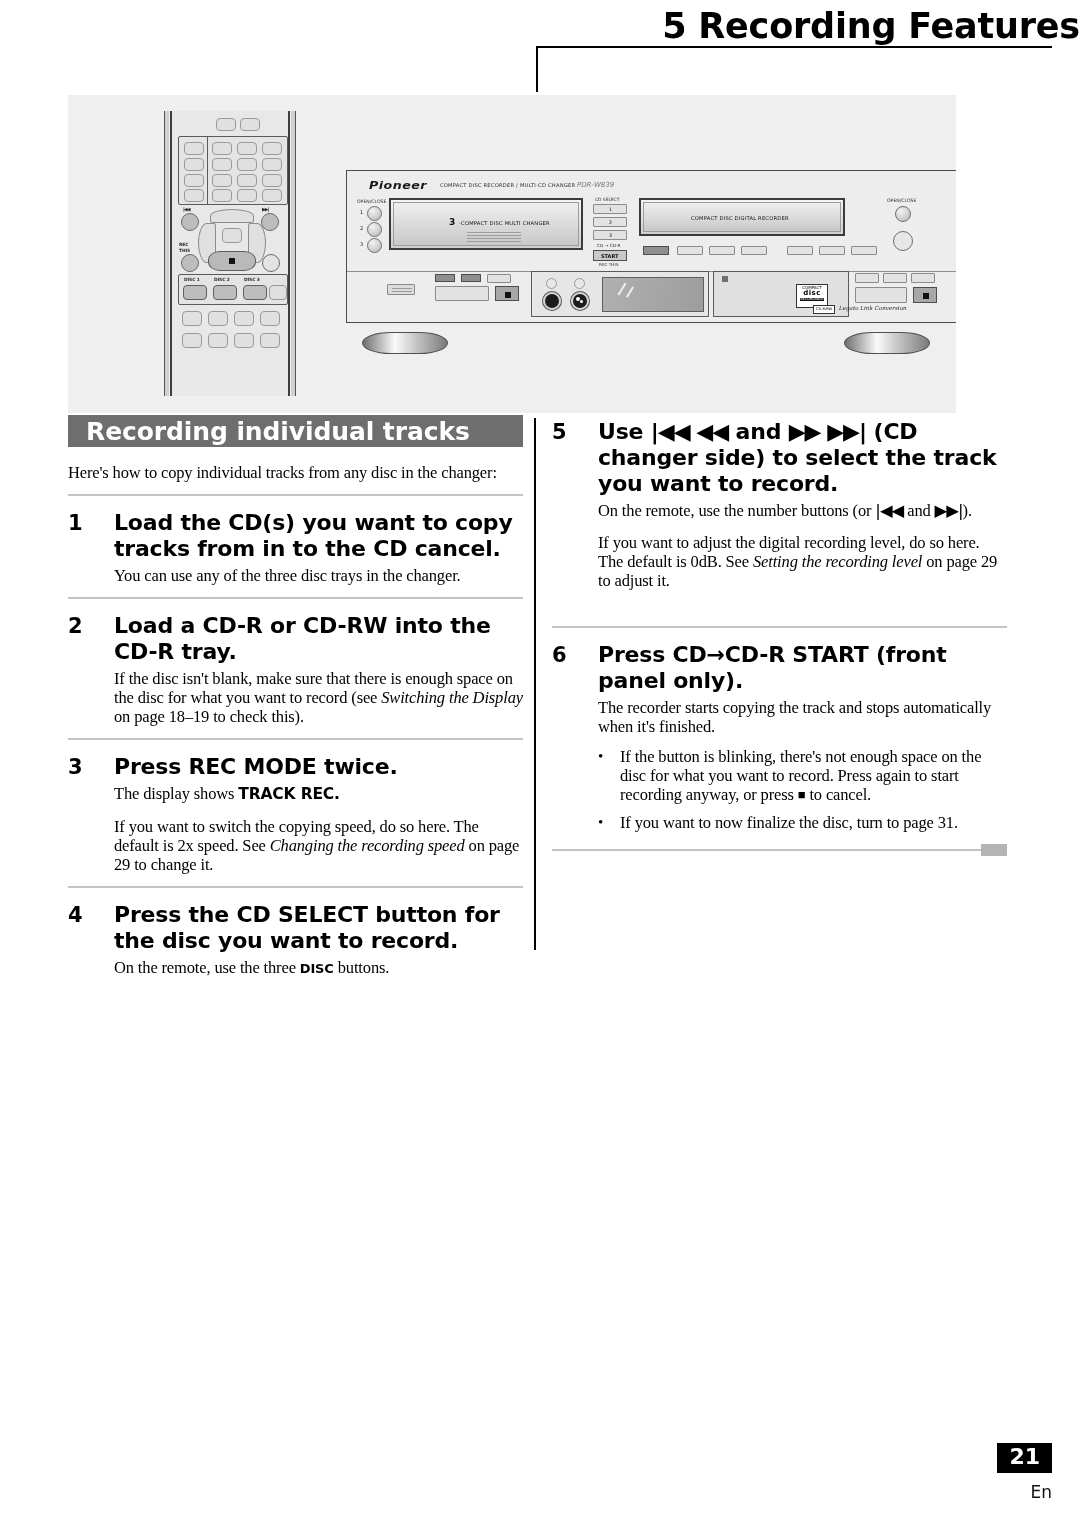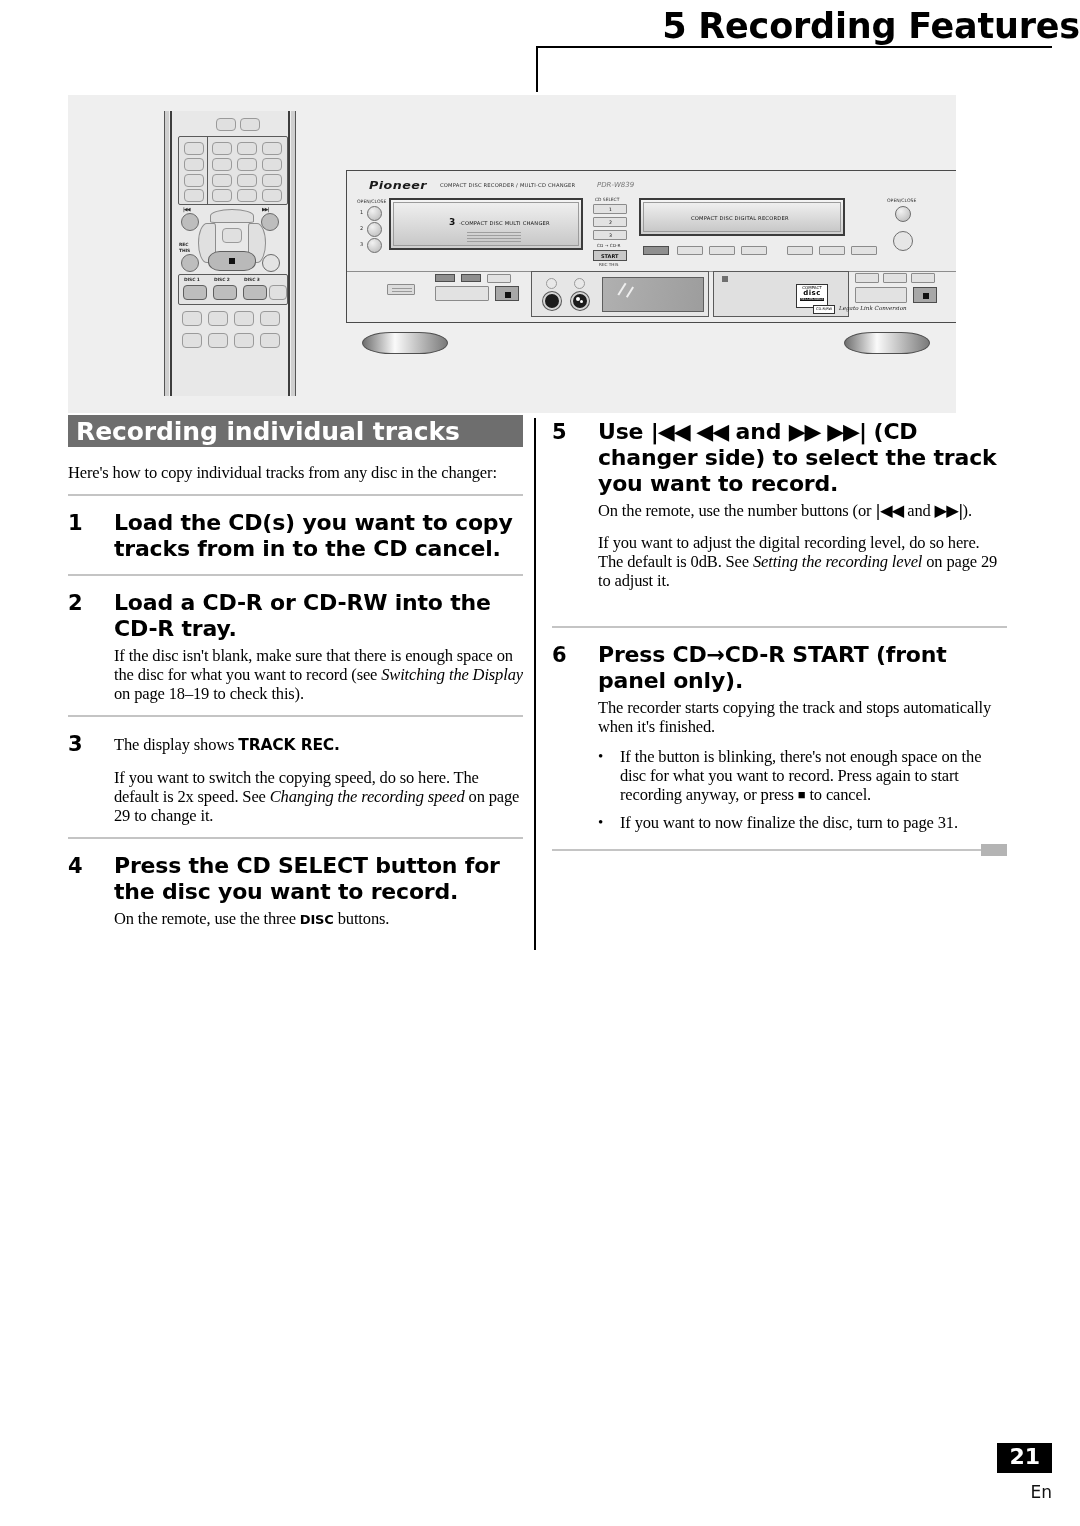--- a/index.html
+++ b/index.html
@@ -226,21 +226,21 @@
   }
   #col-left { left: 68px; }
   #col-right { left: 552px; }
 
   .section-banner {
     background: #6e6e6e;
     color: #ffffff;
     font-family: "DejaVu Sans", sans-serif;
     font-weight: bold;
     font-size: 25px;
-    padding: 2px 0 4px 8px;
+    padding: 2px 0 4px 18px;
     height: 32px;
     box-sizing: border-box;
     line-height: 30px;
     letter-spacing: -0.1px;
   }
   .intro {
     font-family: "Liberation Serif", serif;
     font-size: 16.5px;
     line-height: 19px;
     margin-top: 16px;
@@ -421,21 +421,21 @@
       <div class="rm-key" style="left:62px;top:222px;width:18px;height:13px;"></div>
       <div class="rm-key" style="left:88px;top:222px;width:18px;height:13px;"></div>
     </div>
   </div>
 
   <div class="deck">
     <div class="deck-inner-line"></div>
 
     <div class="pioneer-logo" style="left:22px;top:8px;">Pioneer</div>
     <div class="dk-text" style="left:93px;top:11px;font-size:5.2px;letter-spacing:0.2px;">COMPACT DISC RECORDER / MULTI-CD CHANGER</div>
-    <div class="dk-text" style="left:230px;top:10px;font-size:7px;font-style:italic;color:#777;margin-left:20px;">PDR-W839</div>
+    <div class="dk-text" style="left:230px;top:10px;font-size:7px;font-style:italic;color:#777;">PDR-W839</div>
 
     <div class="dk-text" style="left:10px;top:28px;font-size:4.6px;">OPEN/CLOSE</div>
     <div class="dk-text" style="left:13px;top:38px;font-size:5px;">1</div>
     <div class="dk-knob" style="left:20px;top:35px;width:13px;height:13px;"></div>
     <div class="dk-text" style="left:13px;top:54px;font-size:5px;">2</div>
     <div class="dk-knob" style="left:20px;top:51px;width:13px;height:13px;"></div>
     <div class="dk-text" style="left:13px;top:70px;font-size:5px;">3</div>
     <div class="dk-knob" style="left:20px;top:67px;width:13px;height:13px;"></div>
 
     <div class="dk-tray" style="left:42px;top:27px;width:194px;height:52px;">
@@ -535,38 +535,40 @@
 
   <div class="section-banner">Recording individual tracks</div>
   <div class="intro">Here's how to copy individual tracks from any disc in the changer:</div>
 
   <div class="rule"></div>
 
   <div class="step">
     <div class="step-num">1</div>
     <div class="step-body">
       <div class="step-title">Load the CD(s) you want to copy tracks from in to the CD cancel.</div>
+      <div class="step-p">You can use any of the three disc trays in the changer.</div>
     </div>
   </div>
 
   <div class="rule"></div>
 
   <div class="step">
     <div class="step-num">2</div>
     <div class="step-body">
       <div class="step-title">Load a CD-R or CD-RW into the CD-R tray.</div>
       <div class="step-p"><span>If the disc isn't blank, make sure that there is enough space on the disc for what you want to record (see </span><em class="it">Switching the Display</em><span> on page 18–19 to check this).</span></div>
     </div>
   </div>
 
   <div class="rule"></div>
 
   <div class="step">
     <div class="step-num">3</div>
     <div class="step-body">
+      <div class="step-title">Press REC MODE twice.</div>
       <div class="step-p"><span>The display shows </span><span class="sans-bold">TRACK REC.</span></div>
       <div class="step-p gap"><span>If you want to switch the copying speed, do so here. The default is 2x speed. See </span><em class="it">Changing the recording speed</em><span> on page 29 to change it.</span></div>
     </div>
   </div>
 
   <div class="rule"></div>
 
   <div class="step">
     <div class="step-num">4</div>
     <div class="step-body">

